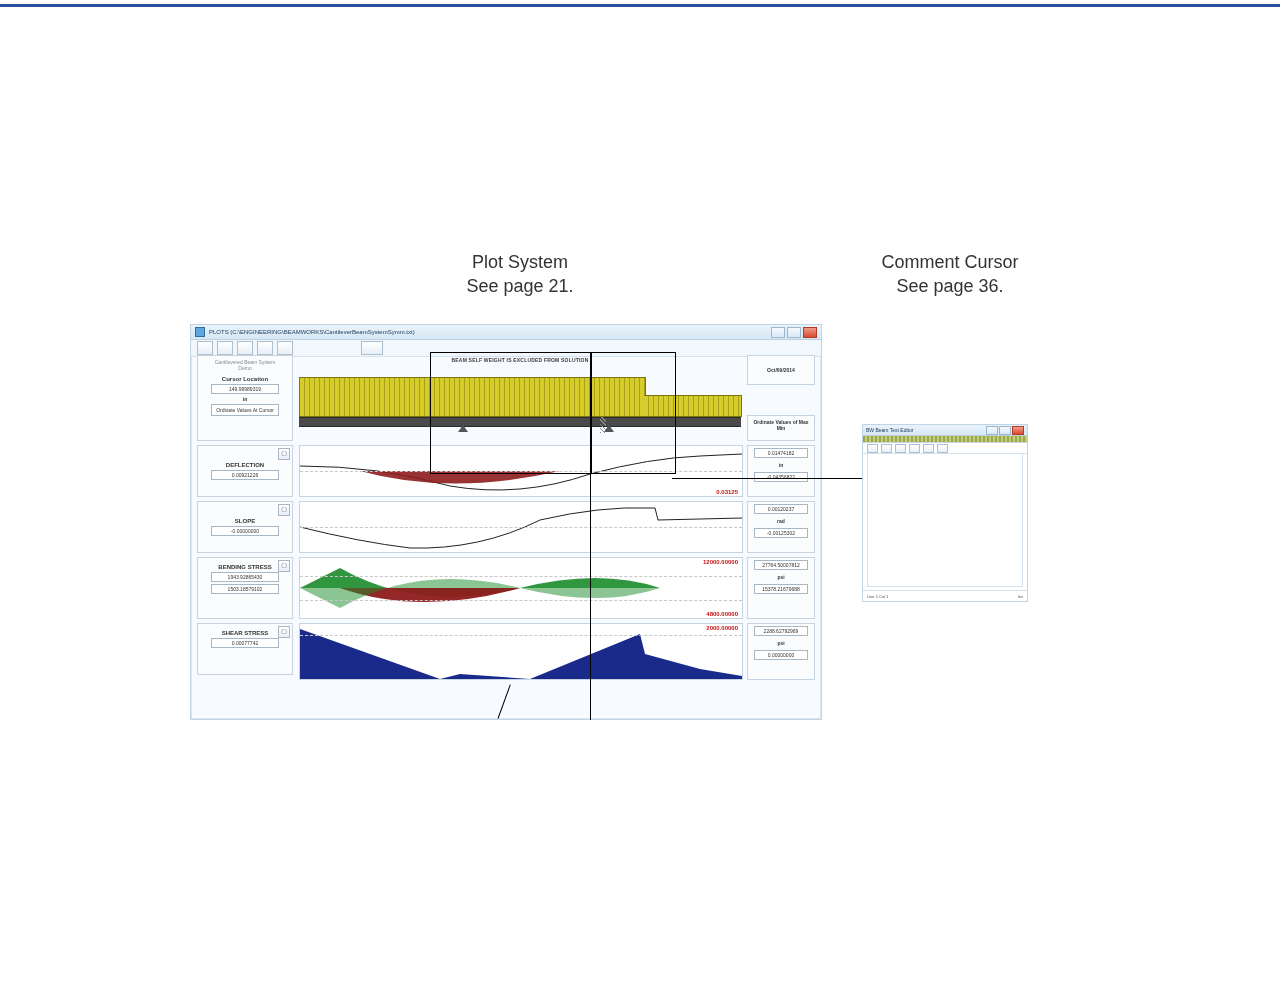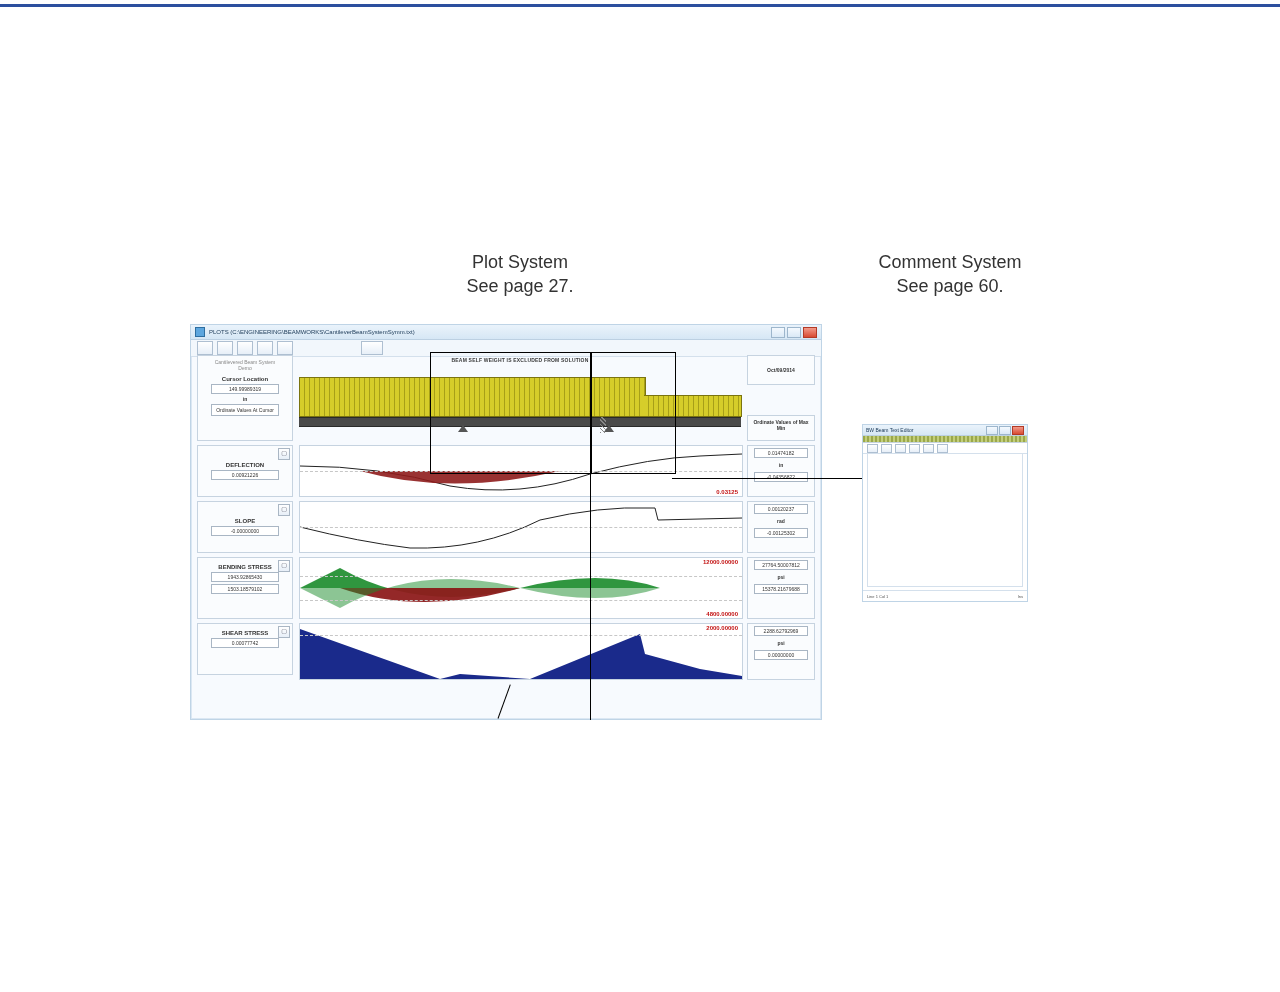--- a/index.html
+++ b/index.html
@@ -248,25 +248,25 @@
     pointer-events: none;
   }
 </style>
 </head>
 <body>
 
 <div class="top-rule"></div>
 
 <div class="annot" style="left:380px; top:250px; width:280px;">
   <div>Plot System</div>
-  <div>See page 27.</div>
+  <div>See page 21.</div>
 </div>
 <div class="annot" style="left:810px; top:250px; width:280px;">
-  <div>Comment System</div>
-  <div>See page 60.</div>
+  <div>Comment Cursor</div>
+  <div>See page 36.</div>
 </div>
 
 <div class="plotwin">
   <div class="titlebar">
     <div class="tleft">
       <div class="ticon"></div>
       <div class="ttxt">PLOTS (C:\ENGINEERING\BEAMWORKS\CantileverBeamSystemSymm.txt)</div>
     </div>
     <div class="wbtns">
       <div class="wbtn"></div>

